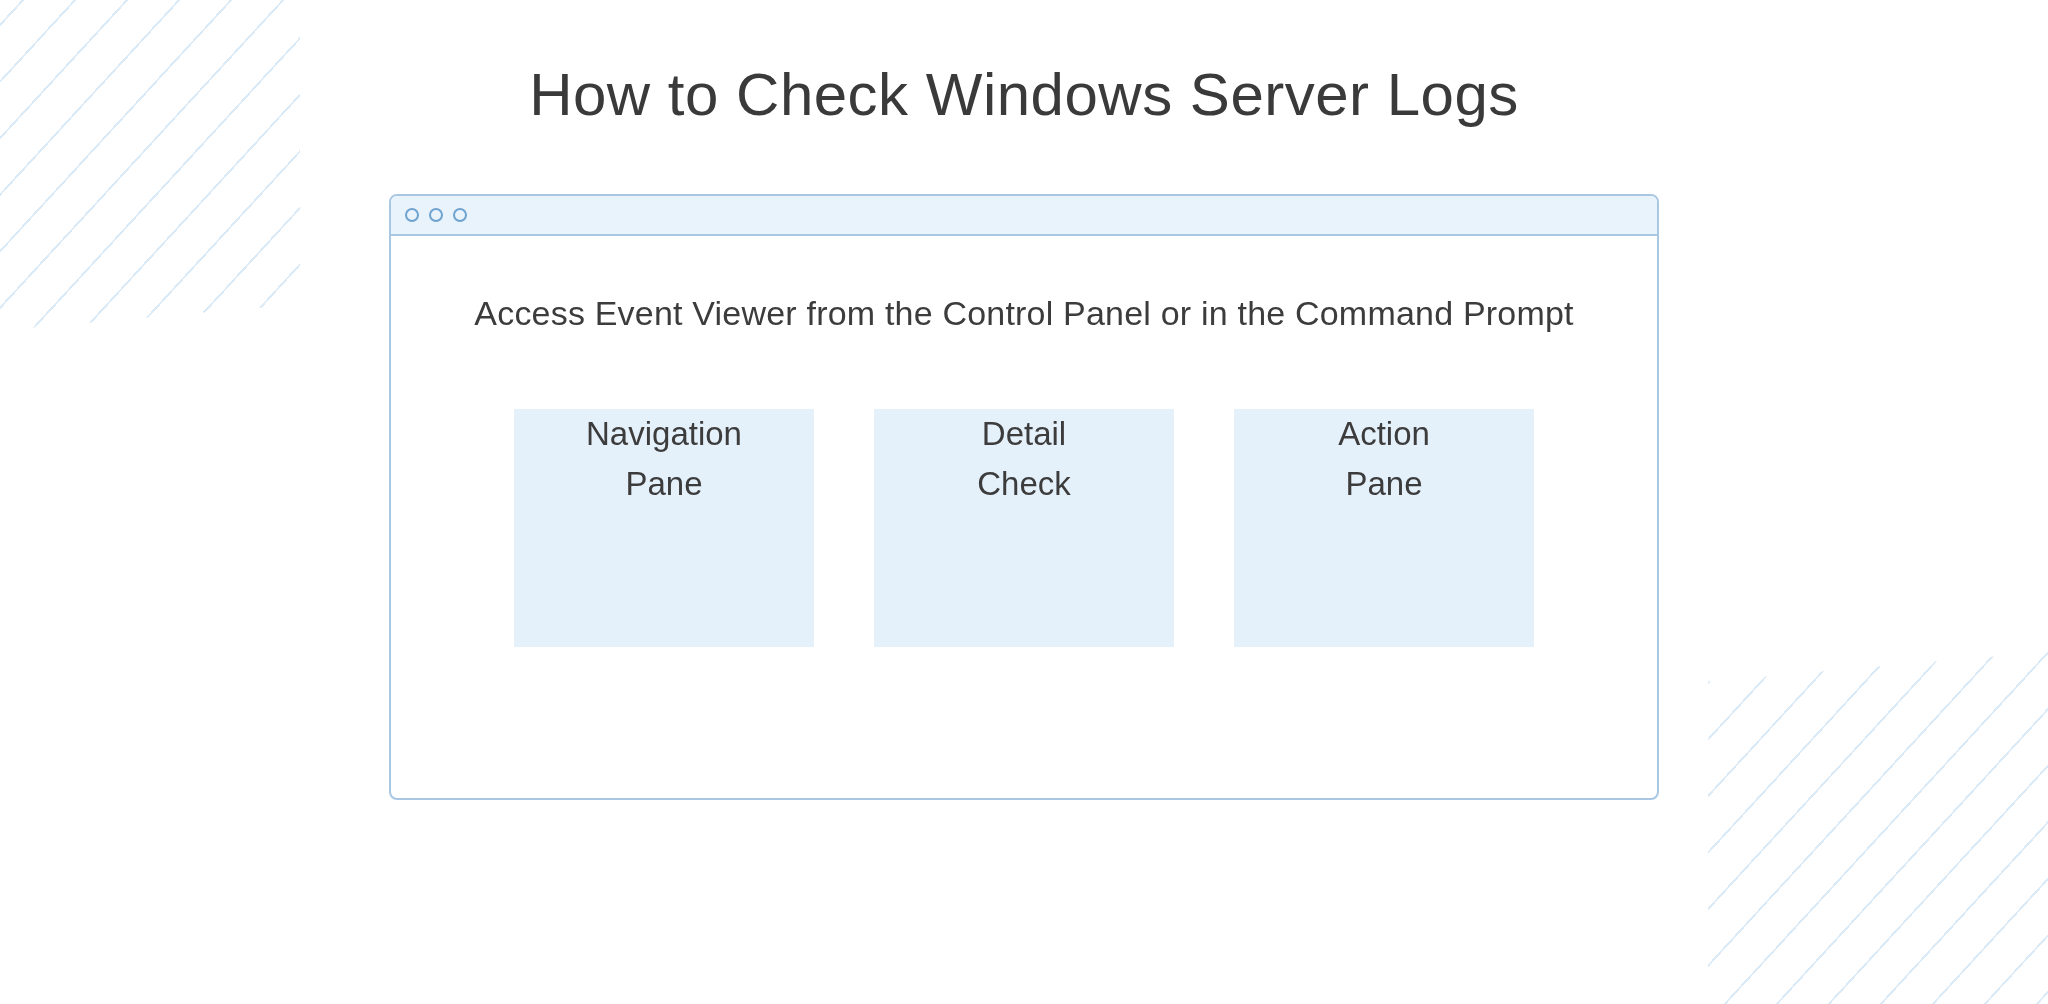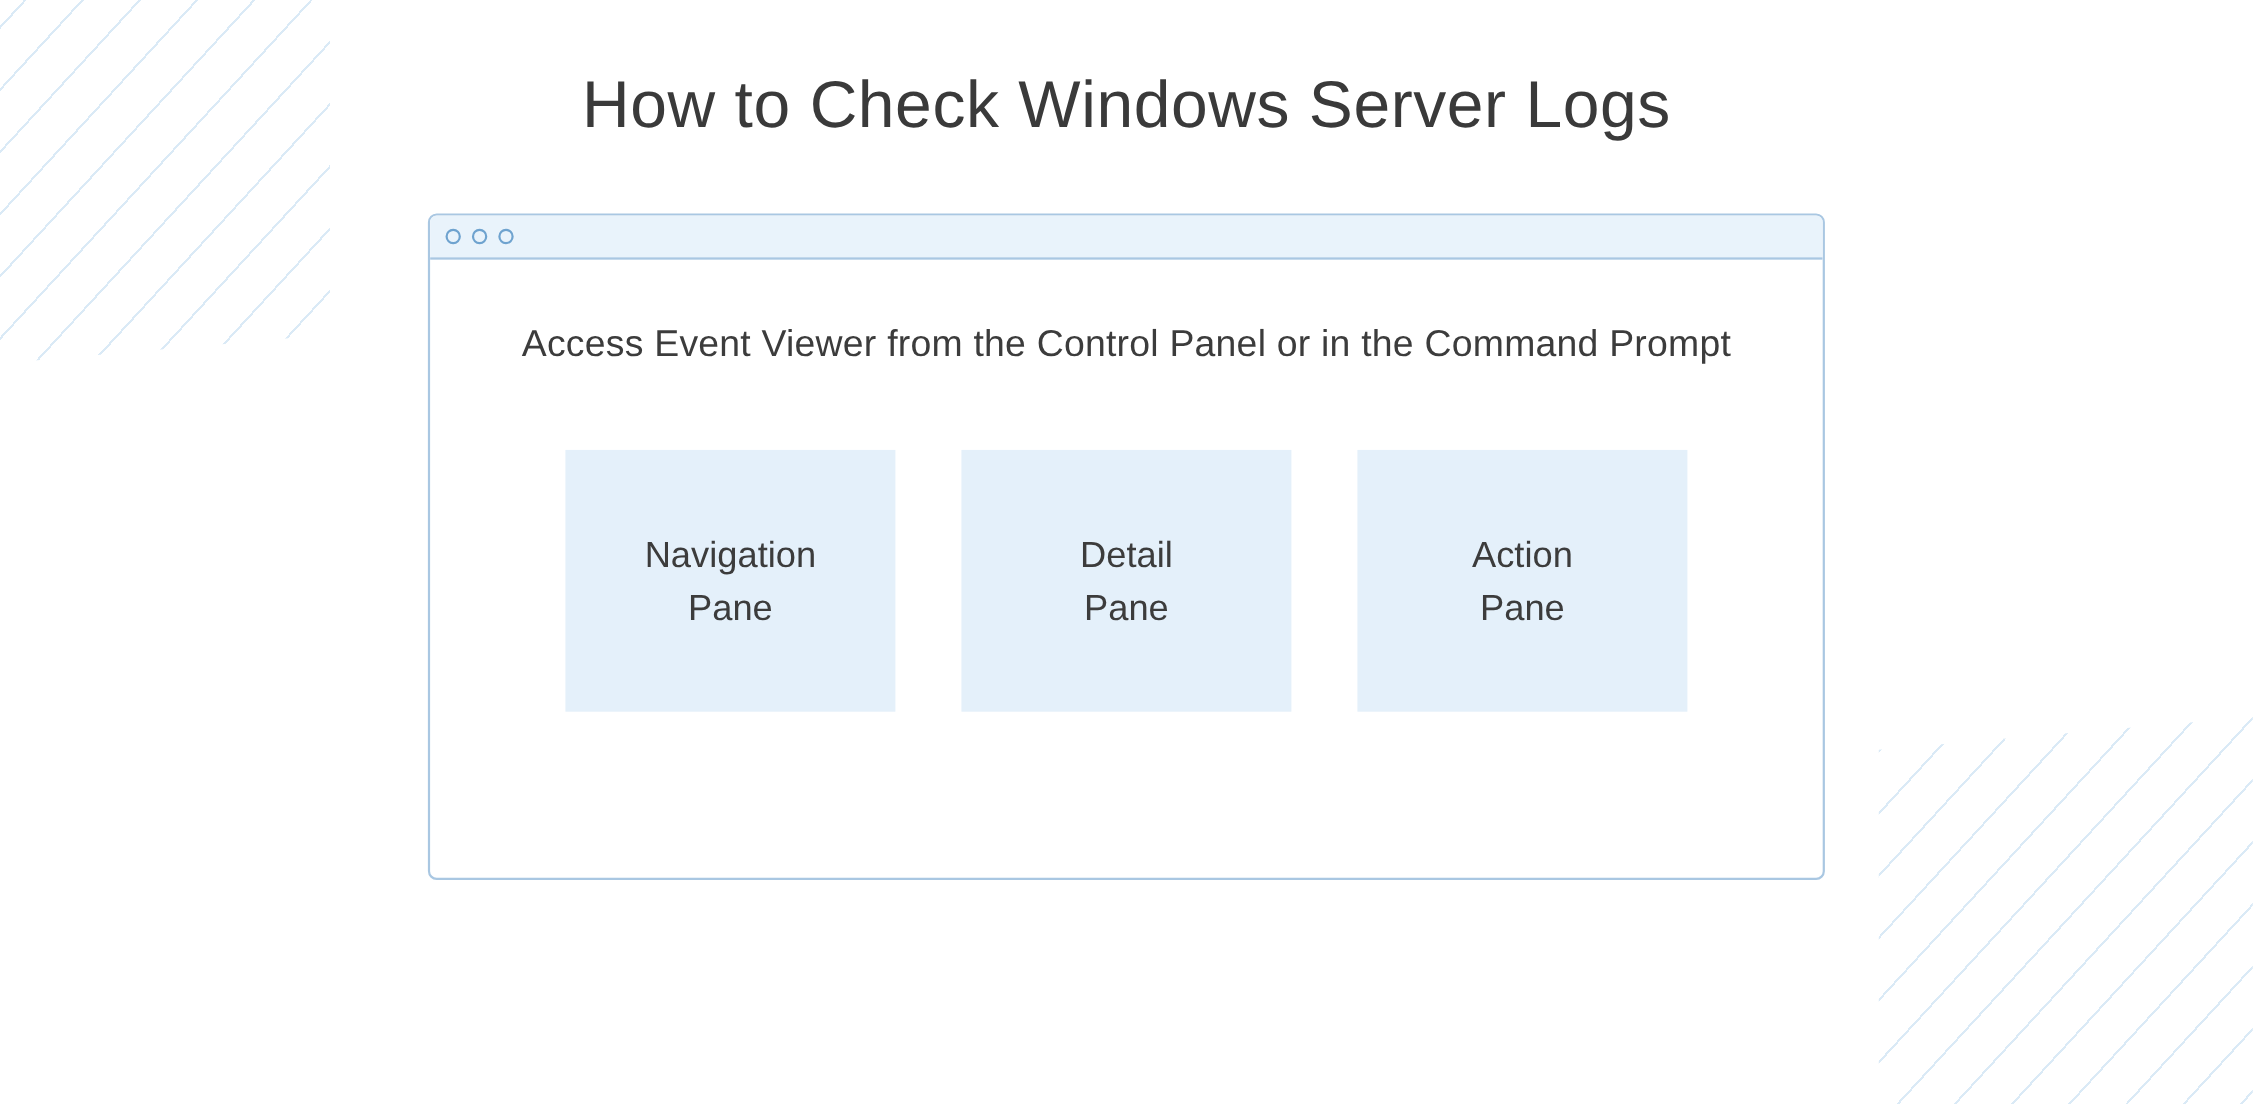--- a/index.html
+++ b/index.html
@@ -108,21 +108,21 @@
     display: flex;
     justify-content: center;
     gap: 60px;
   }
 
   .pane {
     width: 300px;
     height: 238px;
     background: #e4f0fa;
     display: flex;
-    align-items: center;
+    align-items: flex-start;
     justify-content: center;
   }
 
   .pane-label {
     font-size: 33px;
     font-weight: 400;
     color: #3c3c3c;
     text-align: center;
     line-height: 1.5;
     white-space: pre-line;
@@ -144,21 +144,21 @@
   </div>
   <div class="window-body">
     <div class="subtitle">Access Event Viewer from the Control Panel or in the Command Prompt</div>
     <div class="panes">
       <div class="pane">
         <div class="pane-label">Navigation
 Pane</div>
       </div>
       <div class="pane">
         <div class="pane-label">Detail
-Pane</div>
+Check</div>
       </div>
       <div class="pane">
         <div class="pane-label">Action
 Pane</div>
       </div>
     </div>
   </div>
 </div>
 
 </body></html>

